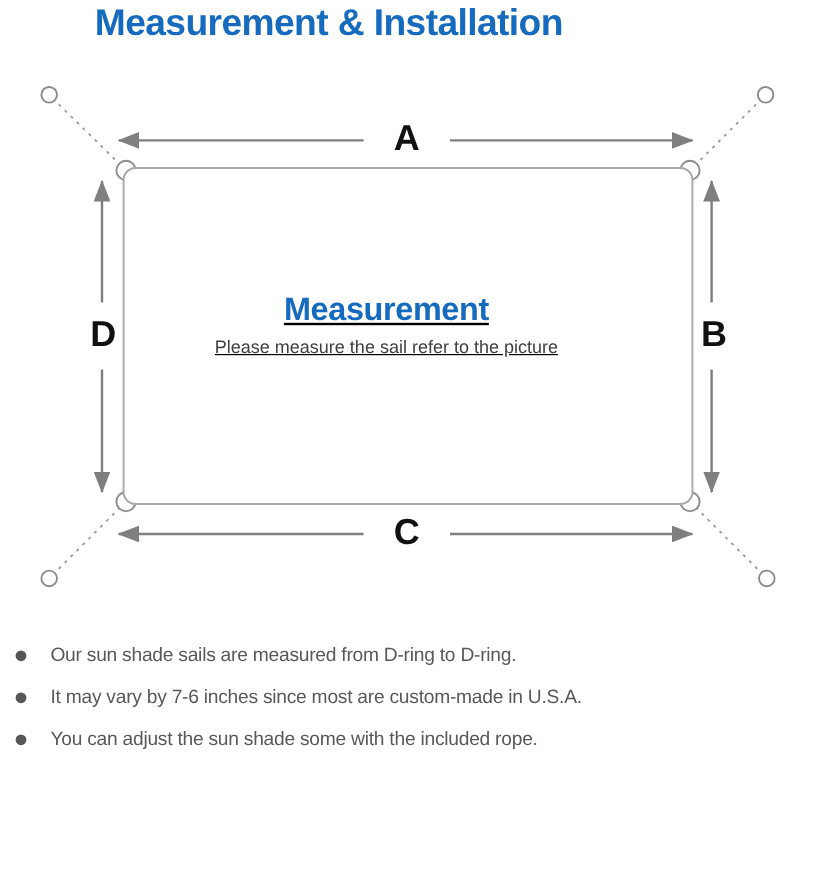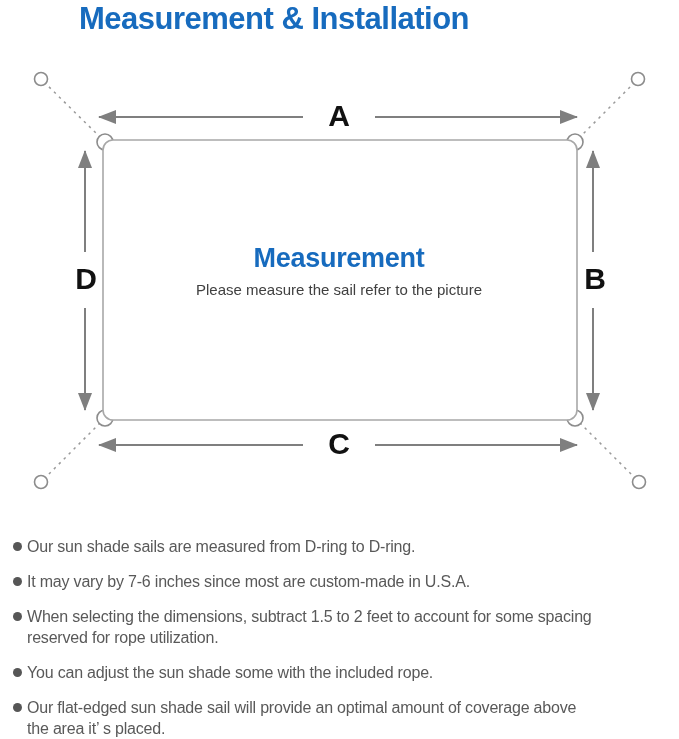--- a/index.html
+++ b/index.html
@@ -31,42 +31,43 @@
     font-weight: 700;
     color: #111111;
     line-height: 1;
   }
   .dim-label-a { left: 339px; top: 116px; }
   .dim-label-b { left: 595px; top: 279px; }
   .dim-label-c { left: 339px; top: 444px; }
   .dim-label-d { left: 86px;  top: 279px; }
   .center-text {
     position: absolute;
-    left: 120px; top: 243px; width: 438px;
+    left: 103px; top: 243px; width: 438px;
     text-align: center;
+    text-decoration: underline;
   }
   .center-heading {
     font-size: 27px;
     font-weight: 700;
     color: #176bbe;
     letter-spacing: -0.3px;
   }
   .center-subheading {
     margin-top: 7px;
     font-size: 15px;
     color: #404040;
   }
   .notes {
     position: absolute;
     left: 13px; top: 536px; width: 655px;
     list-style: none;
   }
   .note-item {
     display: flex;
-    gap: 5px;
+    gap: 20px;
     margin-bottom: 14px;
   }
   .note-bullet {
     flex: none;
     width: 9px; height: 9px;
     border-radius: 50%;
     background: #565656;
     margin-top: 6px;
   }
   .note-text {
@@ -138,25 +139,15 @@
   <li class="note-item">
     <span class="note-bullet"></span>
     <span class="note-text">Our sun shade sails are measured from D-ring to D-ring.</span>
   </li>
   <li class="note-item">
     <span class="note-bullet"></span>
     <span class="note-text">It may vary by 7-6 inches since most are custom-made in U.S.A.</span>
   </li>
   <li class="note-item">
     <span class="note-bullet"></span>
-    <span class="note-text">When selecting the dimensions, subtract 1.5 to 2 feet to account for some spacing
-reserved for rope utilization.</span>
-  </li>
-  <li class="note-item">
-    <span class="note-bullet"></span>
     <span class="note-text">You can adjust the sun shade some with the included rope.</span>
-  </li>
-  <li class="note-item">
-    <span class="note-bullet"></span>
-    <span class="note-text">Our flat-edged sun shade sail will provide an optimal amount of coverage above
-the area it’ s placed.</span>
   </li>
 </ul>
 
 </body></html>

